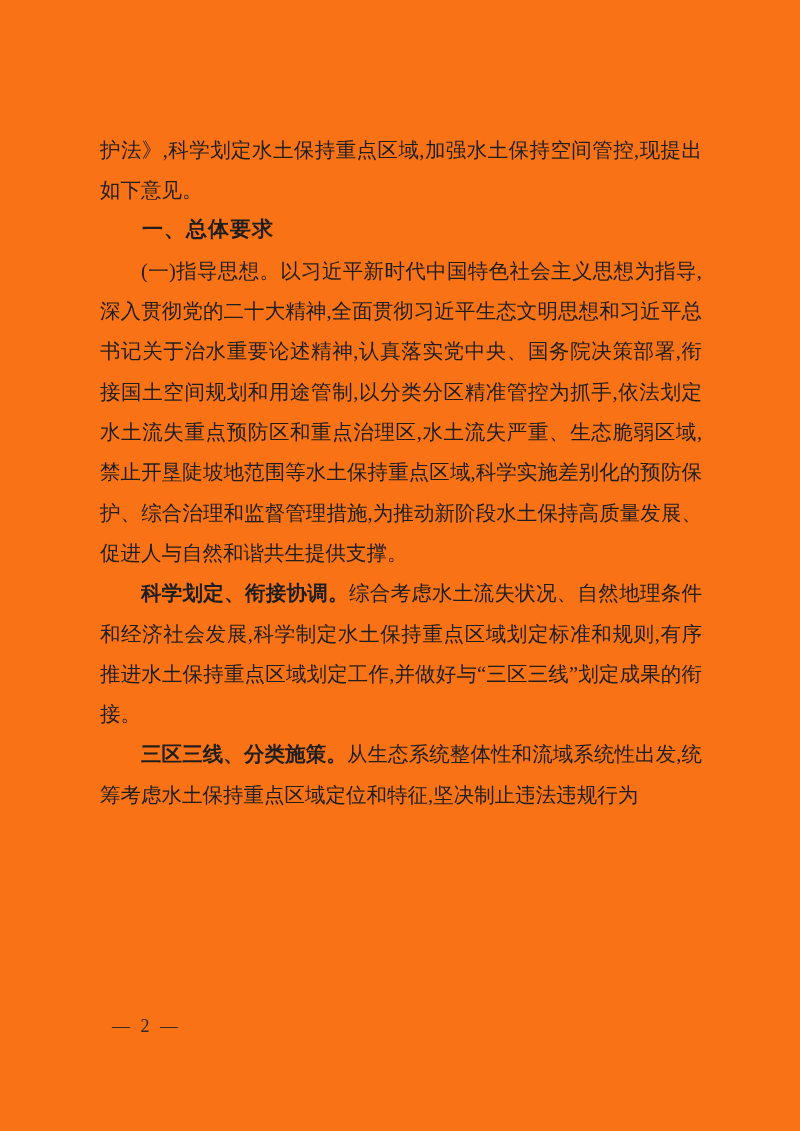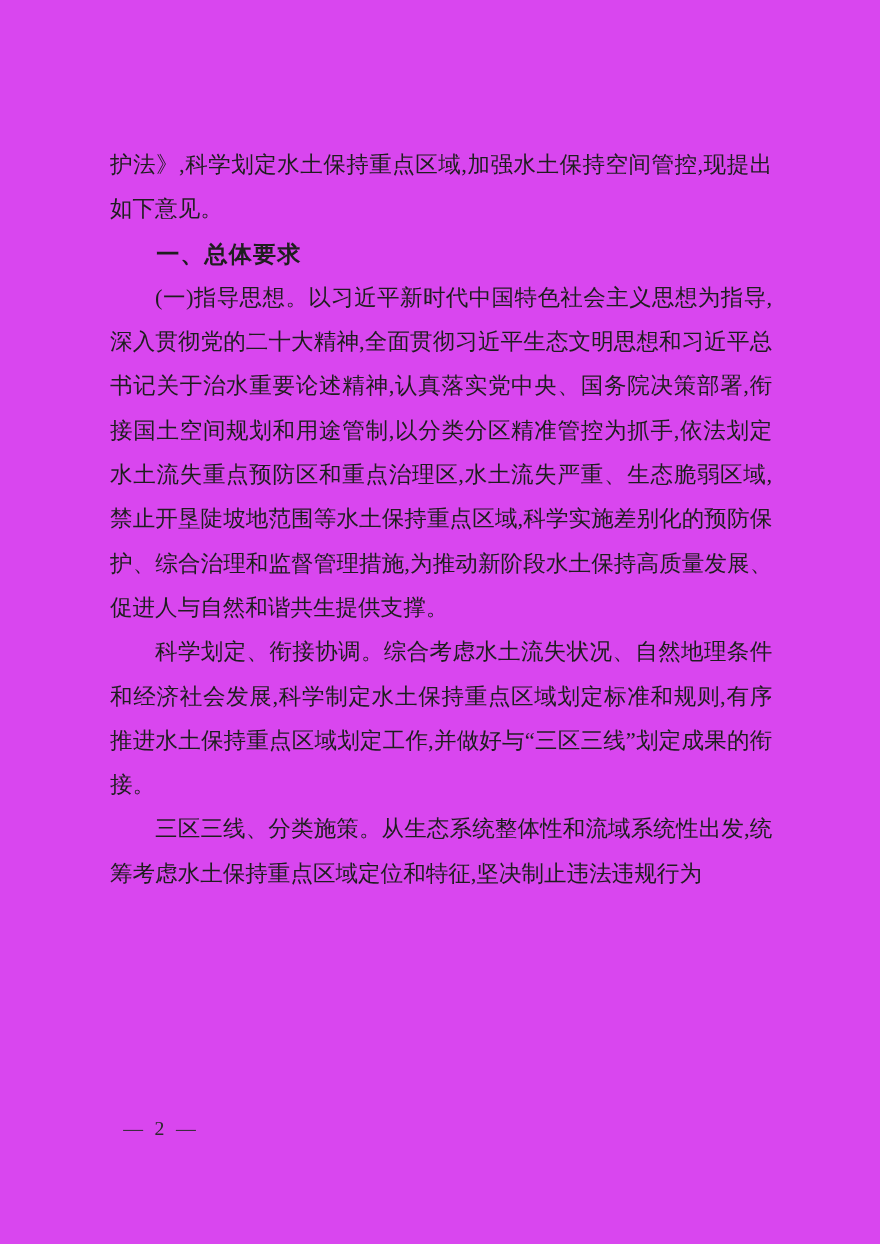--- a/index.html
+++ b/index.html
@@ -5,21 +5,21 @@
     html, body {
       margin: 0;
       padding: 0;
       background: #e8e8e8;
     }
     .page {
       position: relative;
       width: 800px;
       height: 1131px;
       margin: 0 auto;
-      background: #d946ef;
+      background: #f97316;
       overflow: hidden;
       font-family: "Liberation Serif", serif;
       color: #1e1e1e;
     }
     .content {
       position: absolute;
       left: 100px;
       top: 130px;
       width: 602px;
       font-size: 20.5px;
@@ -32,29 +32,29 @@
       padding: 0;
       text-indent: 2em;
     }
     .para.no-indent {
       text-indent: 0;
     }
     .heading {
       margin: 0;
       padding: 0;
       text-indent: 2em;
-      font-family: Liberation Serif, serif;
+      font-family: Liberation Mono, monospace;
       font-weight: 700;
       font-size: 21px;
       line-height: 40.3px;
       letter-spacing: 1px;
       text-align: left;
     }
     .lead {
-      font-weight: 400;
+      font-weight: 700;
     }
     .footer {
       position: absolute;
       left: 112px;
       top: 1014px;
       font-size: 18px;
       line-height: 24px;
       letter-spacing: 3px;
       color: #2a2a2a;
       font-family: "Liberation Serif", serif;

